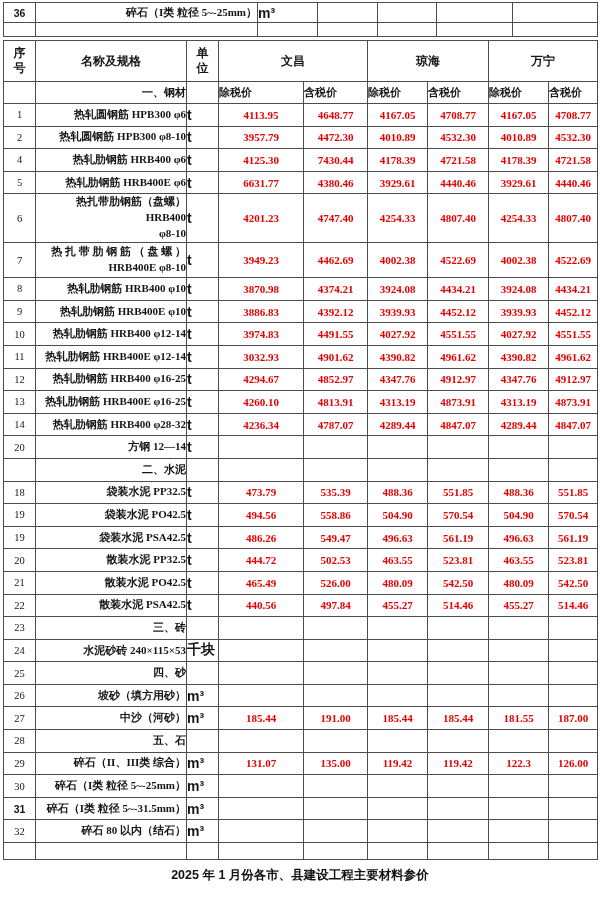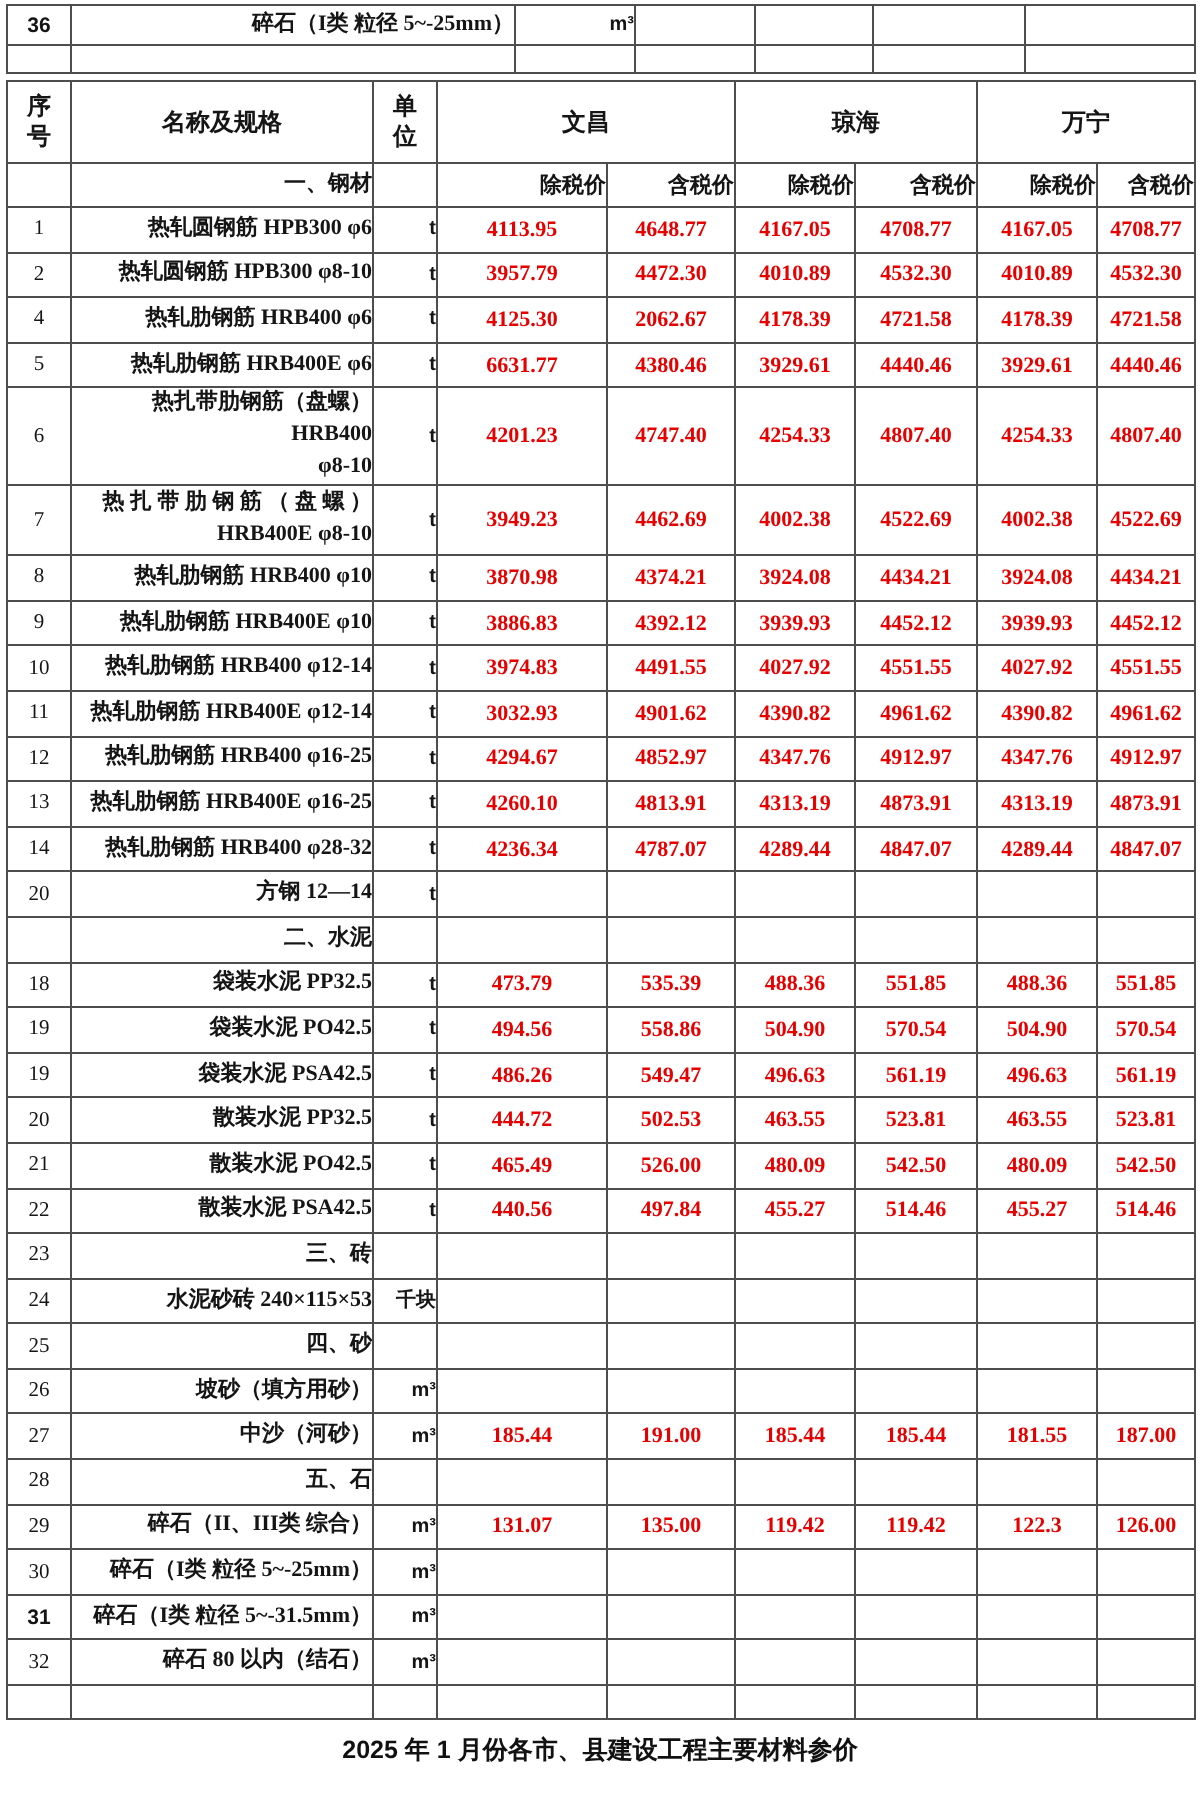--- a/index.html
+++ b/index.html
@@ -56,34 +56,34 @@
   .cname {
     text-align: right;
     padding-left: 7px;
     font-size: 11px;
     font-weight: bold;
     white-space: pre-line;
     line-height: 1.45;
     font-family: "Liberation Serif", "DejaVu Serif", serif;
   }
   .cunit {
-    text-align: right;
-    font-size: 10px;
+    text-align: left;
+    font-size: 14px;
     font-weight: bold;
     font-family: "Liberation Sans", "DejaVu Sans", sans-serif;
   }
   .cprice {
     text-align: center;
     font-size: 11px;
     font-weight: bold;
     color: #e60000;
     font-family: "Liberation Serif", "DejaVu Serif", serif;
   }
   .plabel {
-    text-align: right;
+    text-align: left;
     font-size: 11px;
     font-weight: bold;
     font-family: "Liberation Sans", "DejaVu Sans", sans-serif;
   }
   .caption {
     width: 594px;
     text-align: center;
     margin-top: 7px;
     font-size: 12.5px;
     font-weight: bold;
@@ -184,21 +184,21 @@
           <td class="cprice">4010.89</td>
           <td class="cprice">4532.30</td>
           <td class="cprice">4010.89</td>
           <td class="cprice">4532.30</td>
         </tr>
         <tr>
           <td class="cnum">4</td>
           <td class="cname">热轧肋钢筋 HRB400 φ6</td>
           <td class="cunit">t</td>
           <td class="cprice">4125.30</td>
-          <td class="cprice">2062.67</td>
+          <td class="cprice">7430.44</td>
           <td class="cprice">4178.39</td>
           <td class="cprice">4721.58</td>
           <td class="cprice">4178.39</td>
           <td class="cprice">4721.58</td>
         </tr>
         <tr>
           <td class="cnum">5</td>
           <td class="cname">热轧肋钢筋 HRB400E φ6</td>
           <td class="cunit">t</td>
           <td class="cprice">6631.77</td>

